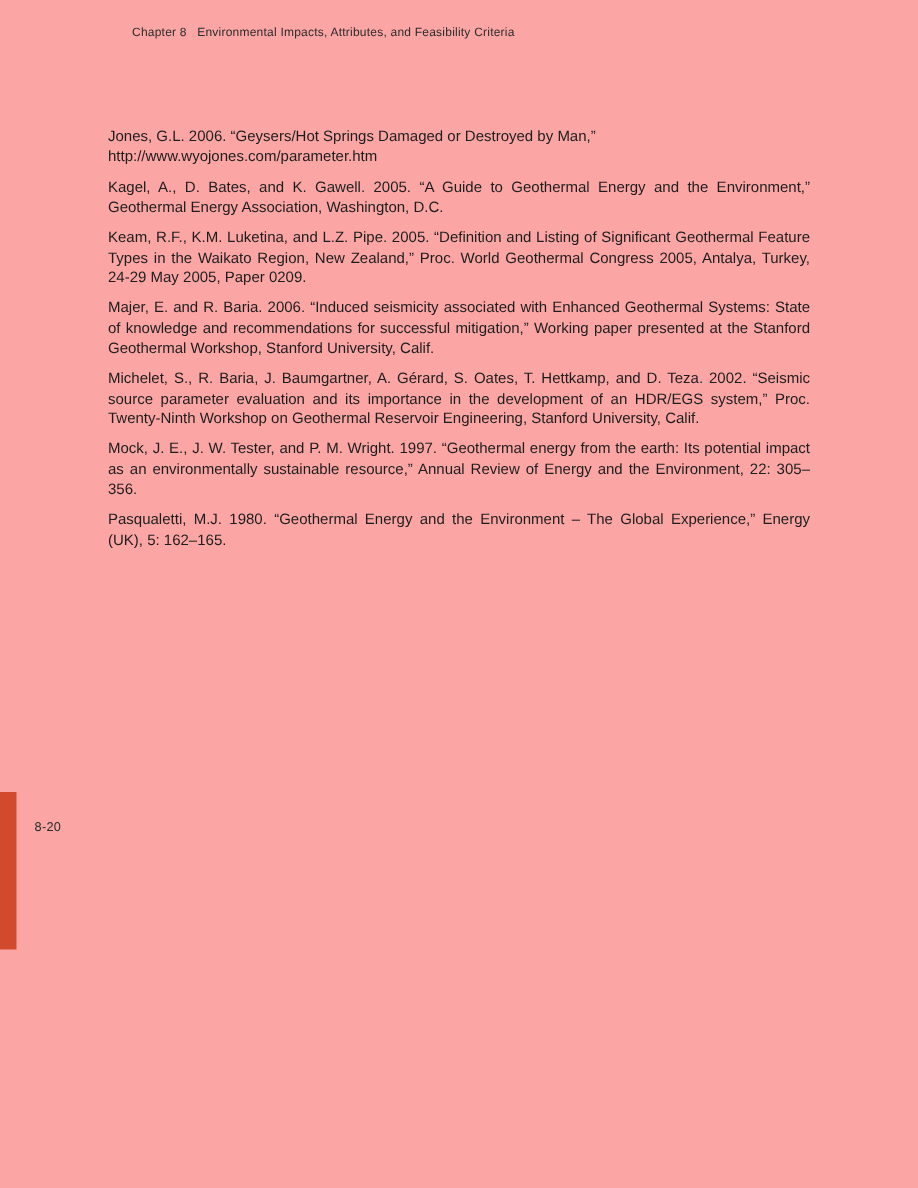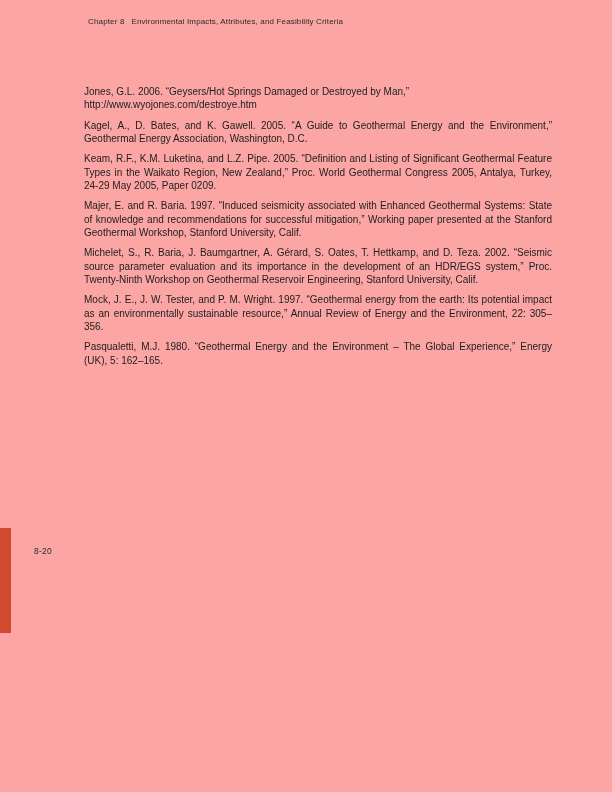--- a/index.html
+++ b/index.html
@@ -23,63 +23,63 @@
     font-size: 8px;
     letter-spacing: 0.15px;
     color: #2b2b2b;
     white-space: nowrap;
   }
   .running-header .chapter {
     margin-right: 7px;
   }
   .refs {
     position: absolute;
-    left: 84px;
+    left: 72px;
     top: 85px;
     width: 468px;
     font-size: 10px;
     line-height: 13.4px;
     text-align: justify;
     color: #1d1d1d;
   }
   .refs p.ref {
     margin: 0 0 6.8px 0;
     padding: 0;
   }
   .side-bar {
     position: absolute;
     left: 0;
     top: 528px;
     width: 11px;
     height: 105px;
   }
   .page-number {
     position: absolute;
-    left: 14px;
+    left: 3px;
     top: 546px;
     font-size: 8.5px;
     letter-spacing: 0.2px;
     color: #2b2b2b;
     padding-left: 20px;
   }
 </style>
 </head>
 <body>
 
 <div class="page">
 
   <div class="running-header">
     <span class="chapter">Chapter 8</span><span>Environmental Impacts, Attributes, and Feasibility Criteria</span>
   </div>
 
   <div class="refs">
-    <p class="ref"><span>Jones, G.L. 2006. “Geysers/Hot Springs Damaged or Destroyed by Man,”</span><br><span>http://www.wyojones.com/destroye.htm</span></p>
+    <p class="ref"><span>Jones, G.L. 2006. “Geysers/Hot Springs Damaged or Destroyed by Man,”</span><br><span>http://www.wyojones.com/parameter.htm</span></p>
     <p class="ref">Kagel, A., D. Bates, and K. Gawell. 2005. “A Guide to Geothermal Energy and the Environment,” Geothermal Energy Association, Washington, D.C.</p>
     <p class="ref">Keam, R.F., K.M. Luketina, and L.Z. Pipe. 2005. “Definition and Listing of Significant Geothermal Feature Types in the Waikato Region, New Zealand,” Proc. World Geothermal Congress 2005, Antalya, Turkey, 24-29 May 2005, Paper 0209.</p>
-    <p class="ref">Majer, E. and R. Baria. 1997. “Induced seismicity associated with Enhanced Geothermal Systems: State of knowledge and recommendations for successful mitigation,” Working paper presented at the Stanford Geothermal Workshop, Stanford University, Calif.</p>
+    <p class="ref">Majer, E. and R. Baria. 2006. “Induced seismicity associated with Enhanced Geothermal Systems: State of knowledge and recommendations for successful mitigation,” Working paper presented at the Stanford Geothermal Workshop, Stanford University, Calif.</p>
     <p class="ref">Michelet, S., R. Baria, J. Baumgartner, A. Gérard, S. Oates, T. Hettkamp, and D. Teza. 2002. “Seismic source parameter evaluation and its importance in the development of an HDR/EGS system,” Proc. Twenty-Ninth Workshop on Geothermal Reservoir Engineering, Stanford University, Calif.</p>
     <p class="ref">Mock, J. E., J. W. Tester, and P. M. Wright. 1997. “Geothermal energy from the earth: Its potential impact as an environmentally sustainable resource,” Annual Review of Energy and the Environment, 22: 305–356.</p>
     <p class="ref">Pasqualetti, M.J. 1980. “Geothermal Energy and the Environment – The Global Experience,” Energy (UK), 5: 162–165.</p>
   </div>
 
   <div class="side-bar" style="background: rgb(209, 74, 46);"></div>
 
   <div class="page-number">8-20</div>
 
 </div>

